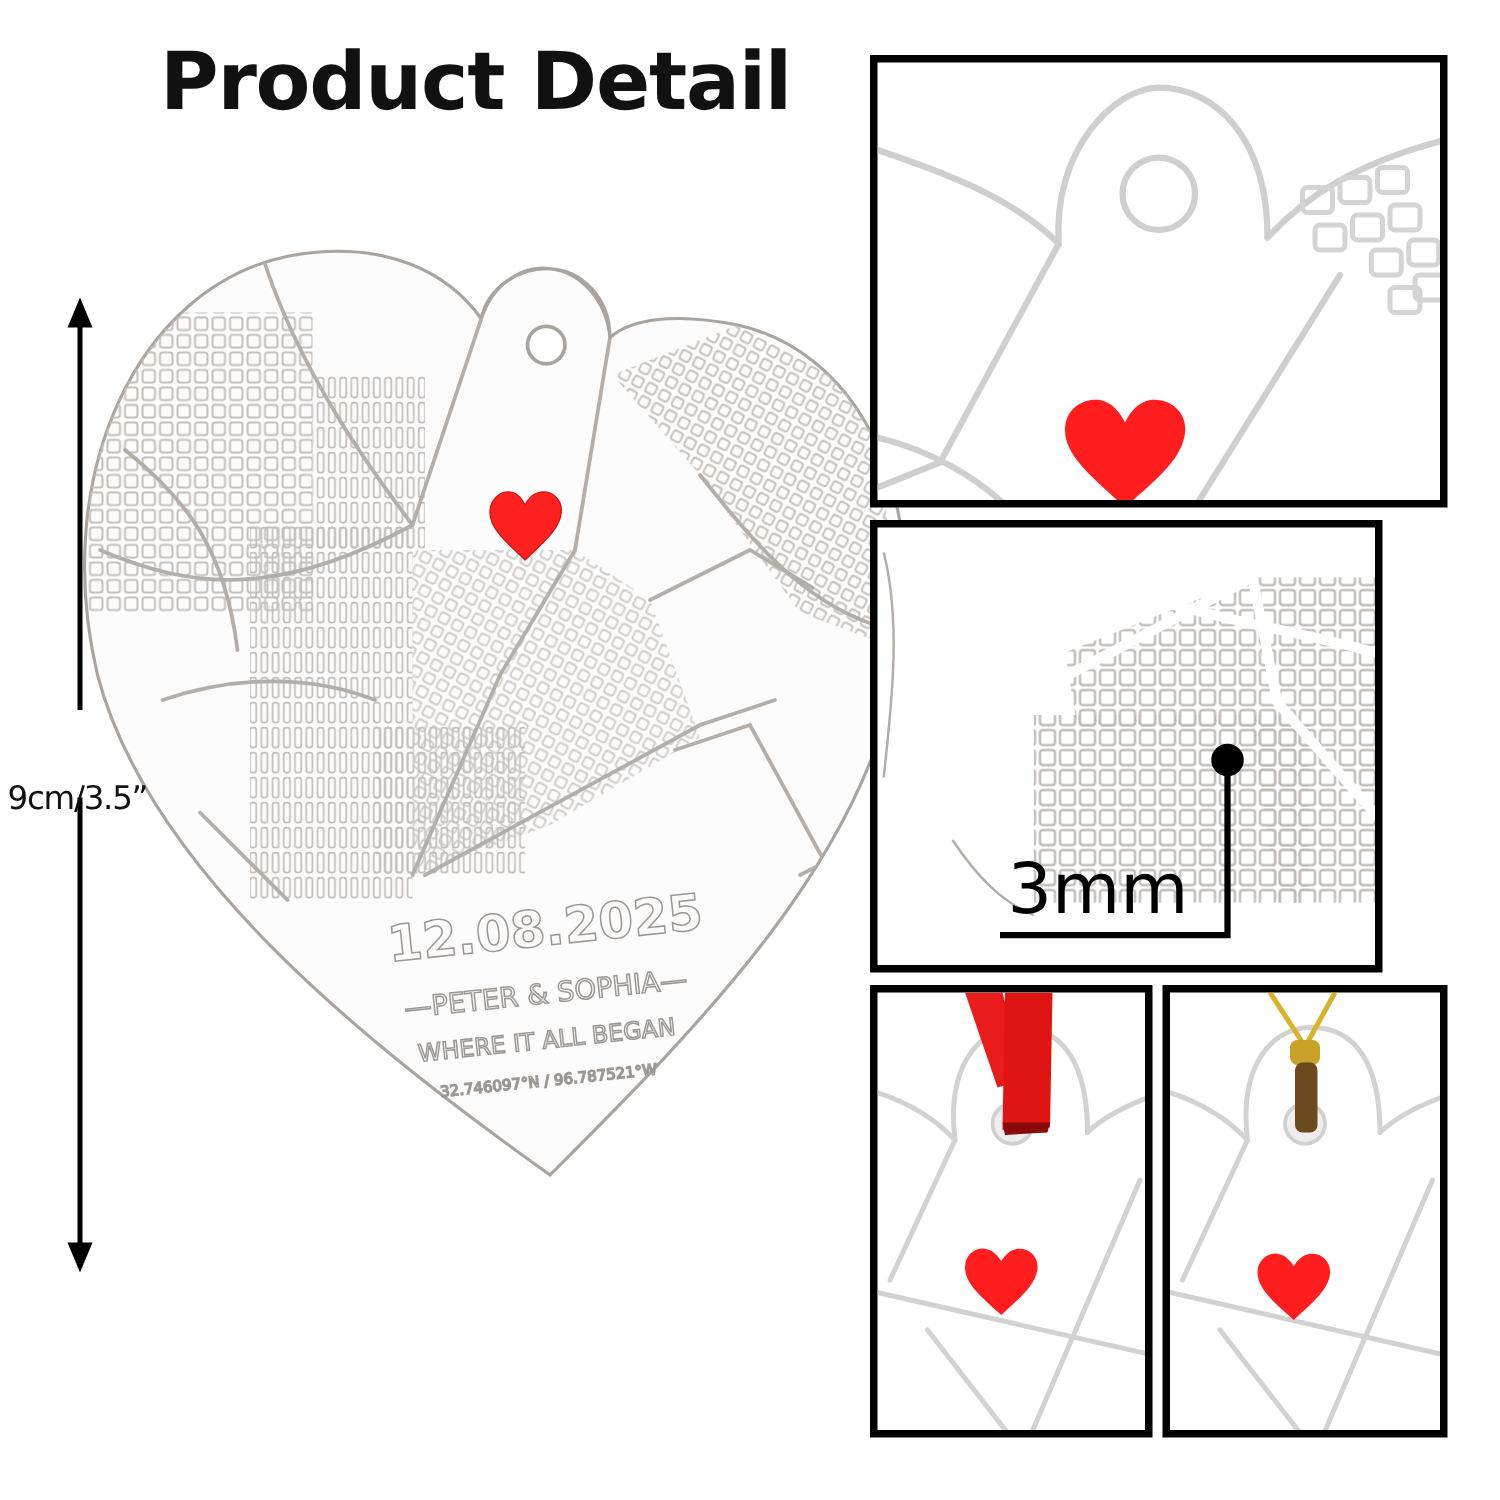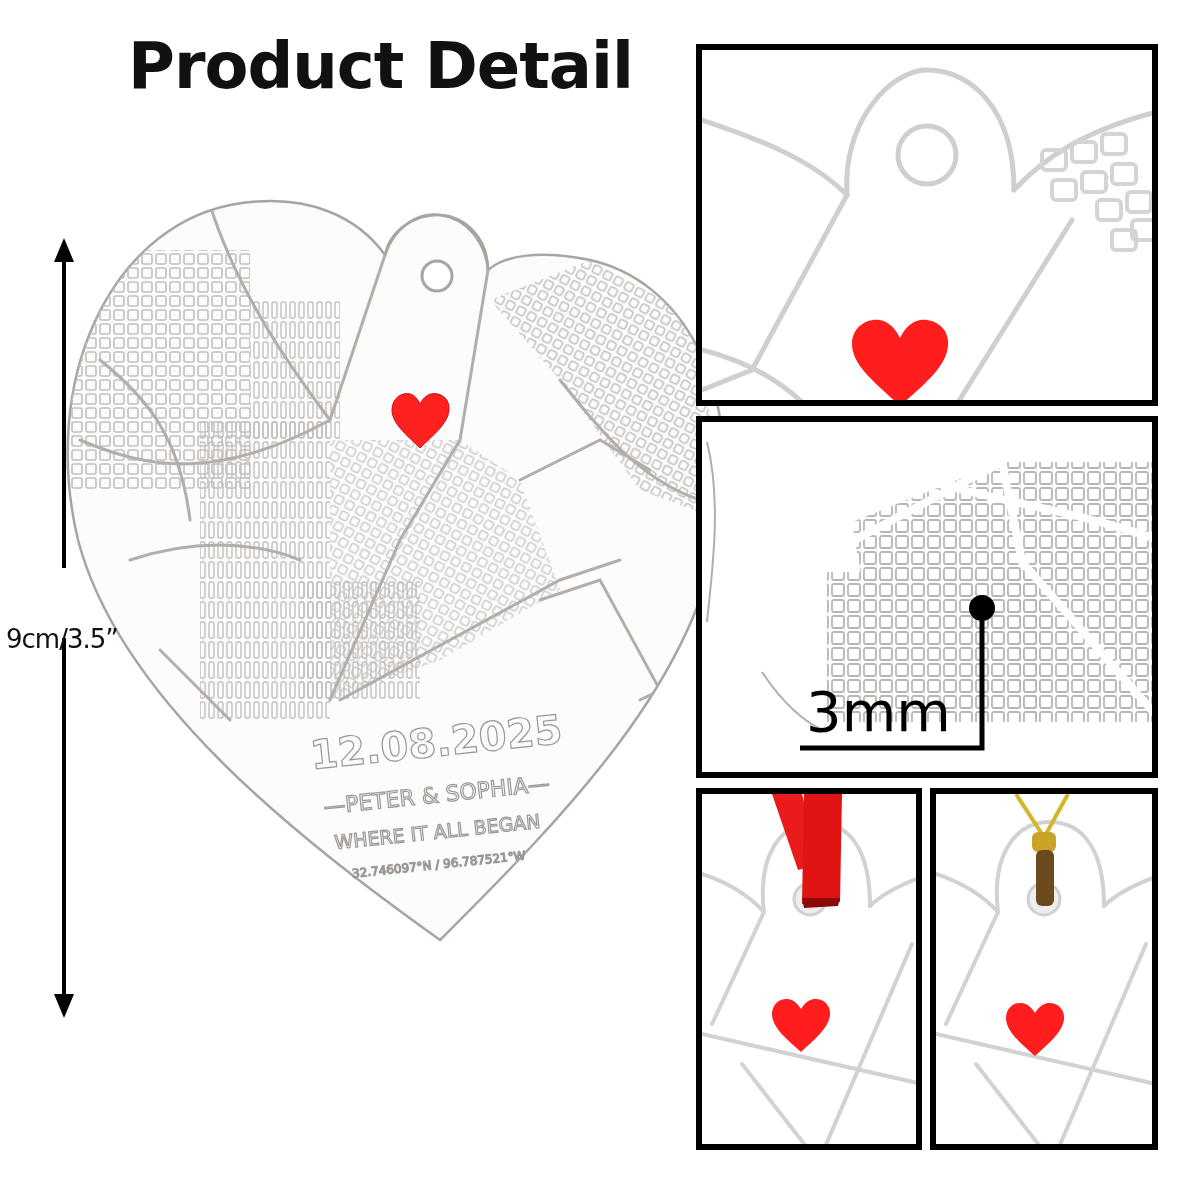--- a/index.html
+++ b/index.html
@@ -114,21 +114,21 @@
       <rect x="410" y="114" width="24" height="20" rx="4"></rect>
       <rect x="395" y="150" width="24" height="20" rx="4"></rect>
       <rect x="425" y="142" width="24" height="20" rx="4"></rect>
       <rect x="410" y="180" width="24" height="20" rx="4"></rect>
       <rect x="430" y="170" width="24" height="20" rx="4"></rect>
     </g>
     <path d="M198 356 C 175 334, 150 316, 150 294 C 150 276, 166 268, 178 270 C 188 272, 194 280, 198 288 C 202 280, 208 272, 218 270 C 232 268, 248 278, 246 296 C 244 318, 220 336, 198 356 Z" fill="#ff1d1d"></path>
   </svg>
 </div>
 
-<div class="panel" style="left:696px; top:416px; width:462px; height:362px;">
+<div class="panel" style="left:696px; top:416px; width:410px; height:362px;">
   <svg width="462" height="362" viewBox="0 0 462 362">
     <defs>
       <pattern id="mg" width="16" height="16" patternUnits="userSpaceOnUse">
         <rect x="2" y="2" width="12" height="12" rx="2" fill="#fff" stroke="#bcb6b2" stroke-width="1.8"></rect>
       </pattern>
     </defs>
     <polygon points="150,100 300,40 462,40 462,300 320,300 300,160 160,160" fill="url(#mg)"></polygon>
     <rect x="125" y="150" width="220" height="150" fill="url(#mg)"></rect>
     <g fill="none" stroke="#fff" stroke-width="8">
       <path d="M130 130 L 300 40"></path>

